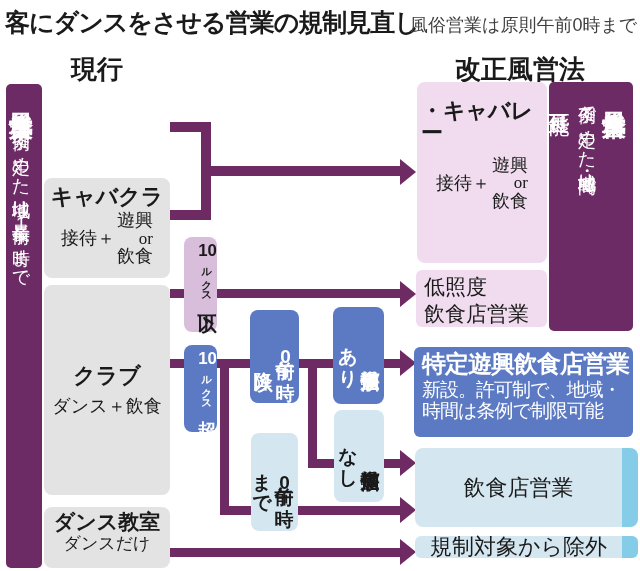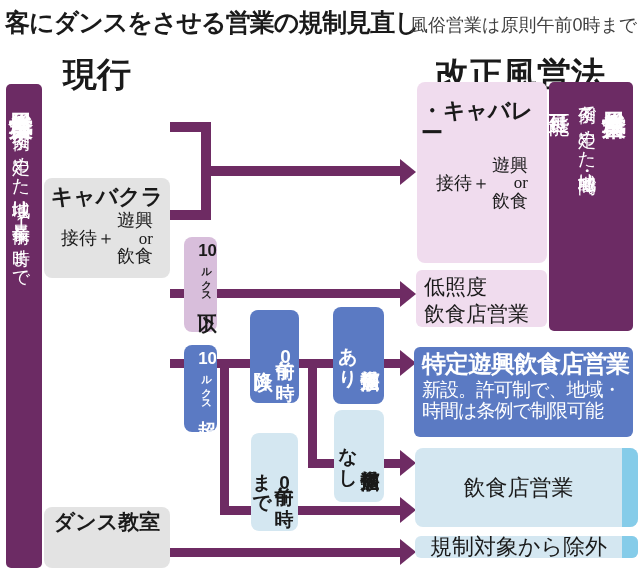--- a/index.html
+++ b/index.html
@@ -13,21 +13,21 @@
     --stripe:#85cce9;
     --ink:#1a1a1a;
   }
   html,body{margin:0;padding:0;background:#ffffff;}
   body{font-family:"Liberation Sans","DejaVu Sans",sans-serif;color:var(--ink);}
   .canvas{position:relative;width:640px;height:571px;background:#fff;overflow:hidden;}
 
   
   .title-main{position:absolute;left:5px;top:6px;font-size:25px;font-weight:bold;letter-spacing:-1px;white-space:nowrap;}
   .title-sub{position:absolute;left:410px;top:13px;font-size:18px;font-weight:normal;color:#404040;white-space:nowrap;}
-  .col-head{position:absolute;top:52px;font-size:34px;font-weight:bold;text-align:center;}
+  .col-head{position:absolute;top:52px;font-size:26px;font-weight:bold;text-align:center;}
   .col-head.current{left:47px;width:100px;}
   .col-head.revised{left:420px;width:200px;}
 
   
   .box{position:absolute;box-sizing:border-box;border-radius:8px;z-index:2;}
   .grey{background:var(--grey);}
   .pinkbg{background:var(--pink);}
   .bluebg{background:var(--blue);color:#fff;}
   .lbluebg{background:var(--lblue);}
   .luxlow{background:var(--lux);}
@@ -124,23 +124,28 @@
     <div class="cluster">
       <span class="prefix">接待＋</span>
       <span class="stack">
         <span>遊興</span>
         <span class="or">or</span>
         <span>飲食</span>
       </span>
     </div>
   </div>
 
+  <div class="box grey" style="left:44px;top:285px;width:126px;height:210px;display:flex;flex-direction:column;justify-content:center;gap:8px;">
+    <div class="gb-title" style="padding-top:0;">クラブ</div>
+    <div class="gb-desc">ダンス＋飲食</div>
+  </div>
 
   <div class="box grey" style="left:44px;top:507px;width:126px;height:61px;">
     <div class="gb-title" style="padding-top:3px;font-size:21px;">ダンス教室</div>
+    <div class="gb-desc" style="font-size:17px;">ダンスだけ</div>
   </div>
 
   <div class="vbox luxlow lux" style="left:184px;top:237px;width:33px;height:95px;">
     <span class="tcu">10</span><span class="unit">ルクス</span><span class="big">以下</span>
   </div>
 
   <div class="vbox bluebg lux" style="left:184px;top:345px;width:33px;height:87px;">
     <span class="tcu">10</span><span class="unit">ルクス</span><span class="big">超</span>
   </div>
 

